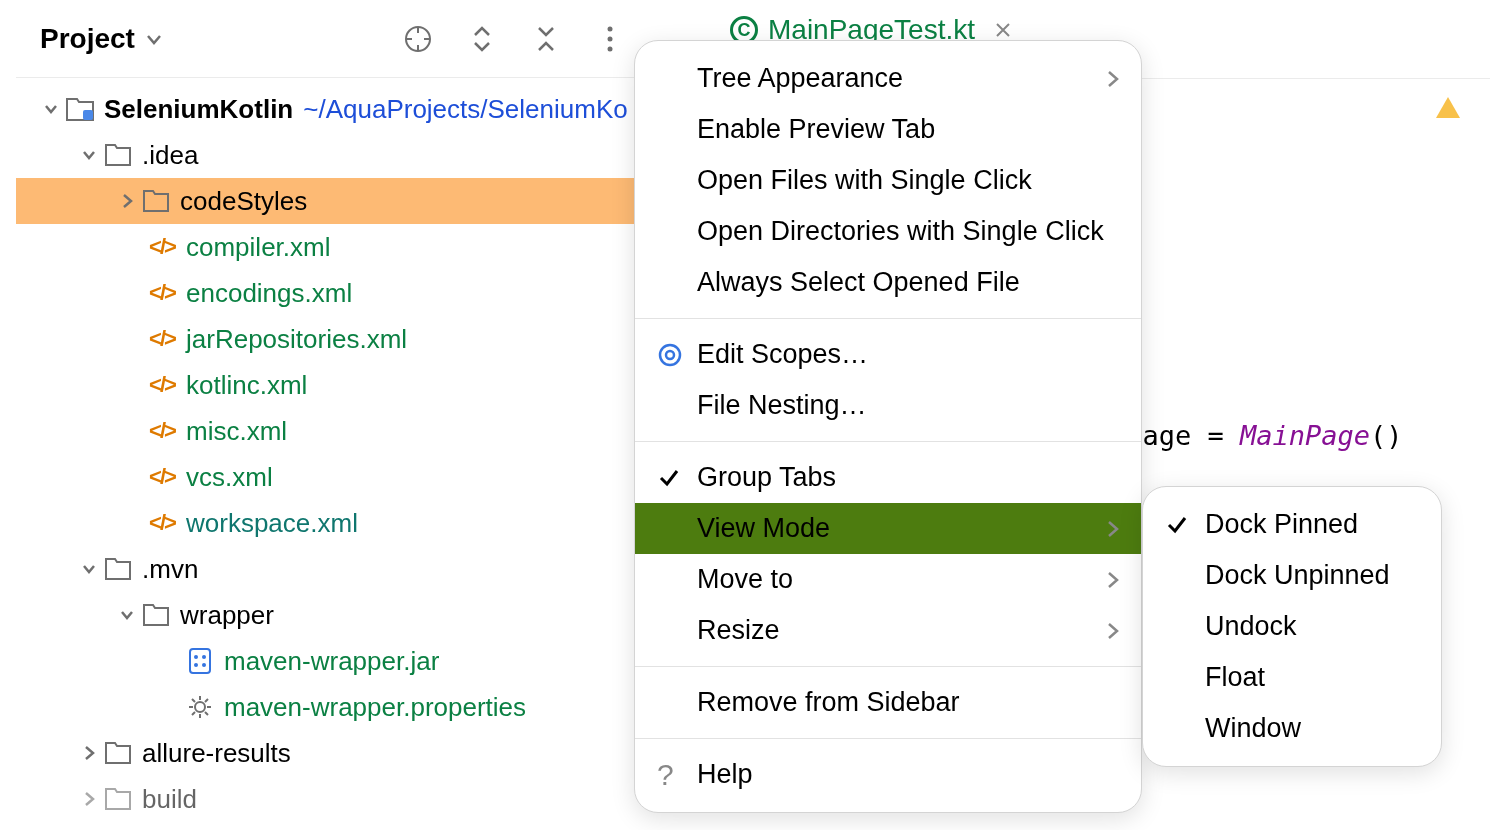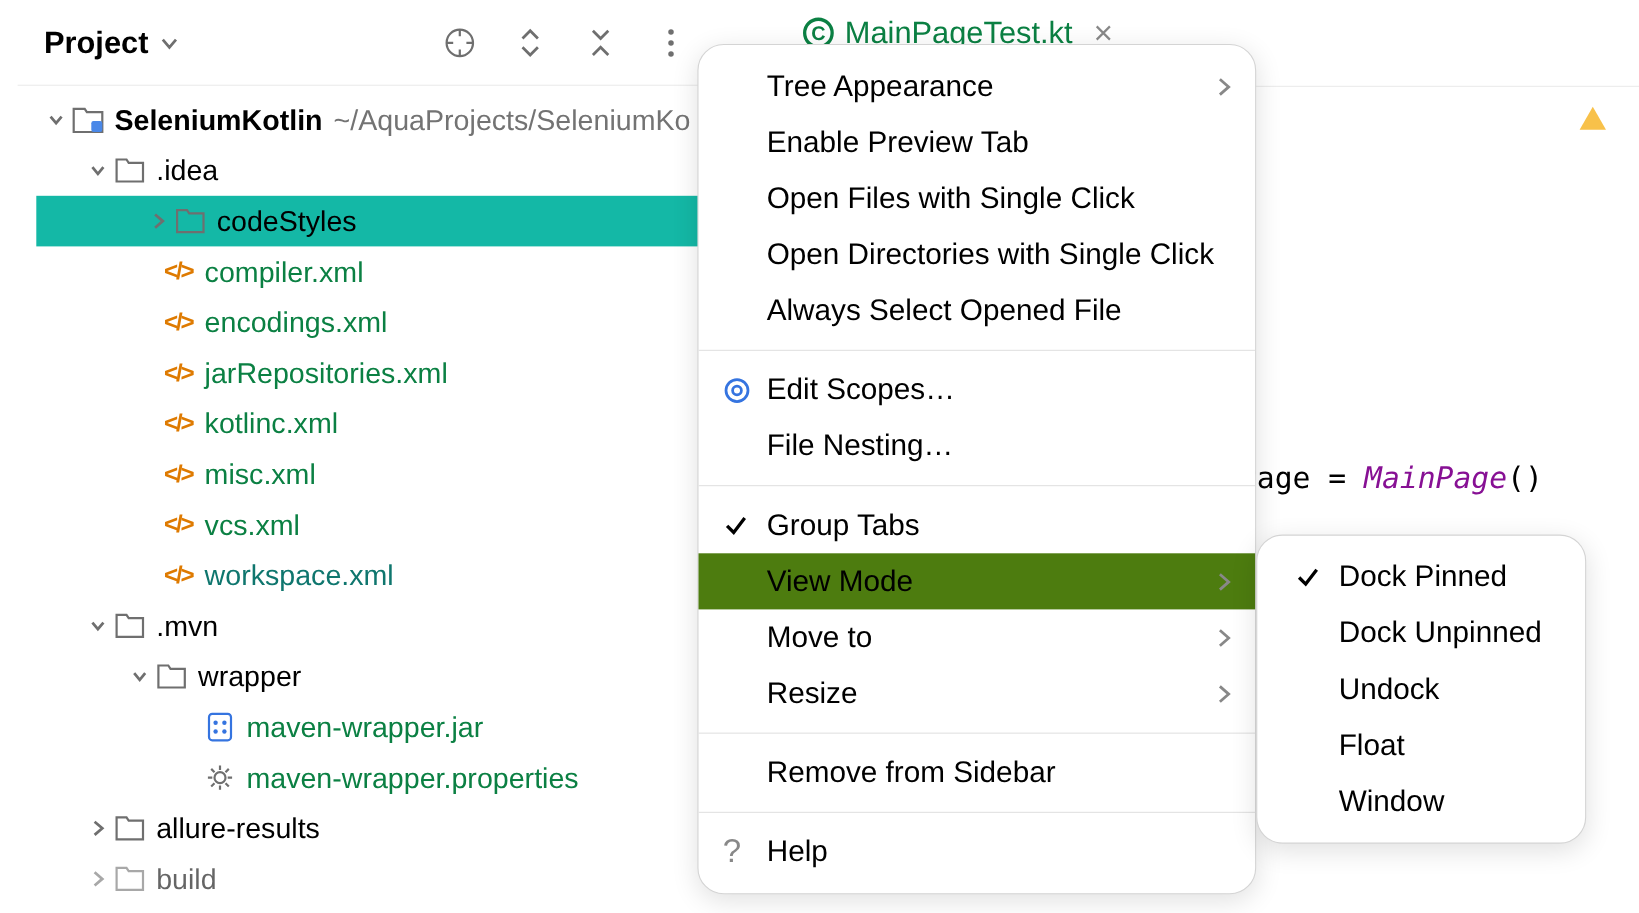--- a/index.html
+++ b/index.html
@@ -42,34 +42,34 @@
   }
 
   
   .tree { padding-top: 8px; font-size: 26px; }
   .tree-row {
     display: flex; align-items: center;
     height: 46px;
     padding-right: 12px;
     white-space: nowrap;
   }
-  .tree-row.selected { background: #14b8a6; margin-left: 17px; }
+  .tree-row.selected { background: #fdba74; }
   .indent { display: inline-block; }
   .arrow { width: 26px; display: inline-flex; justify-content: center; color: #6f6f6f; }
   .node-icon { width: 32px; display: inline-flex; justify-content: center; margin-right: 8px; }
   .folder-ic { color: #6f6f6f; }
   .module-ic { display: inline-flex; }
   .xml-ic {
     color: #de7a00; font-weight: 600; font-size: 22px;
     letter-spacing: -2px;
   }
   .file-green { color: #0b8043; }
   .file-red { color: #0f766e; }
   .proj-name { font-weight: 700; }
-  .proj-path { color: #737373; margin-left: 10px; }
+  .proj-path { color: #1d4ed8; margin-left: 10px; }
   .jar-ic svg, .props-ic svg { display: block; }
 
   
   .editor-area {
     position: absolute;
     left: 690px; top: 0; right: 0; height: 830px;
     background: #fff;
   }
   .editor-tab {
     position: absolute; top: 14px; left: 40px;
@@ -116,21 +116,21 @@
     height: 51px;
     padding: 0 20px 0 22px;
     cursor: default;
   }
   .menu-item.highlight { background: #4d7c0f; }
   .menu-ic { width: 40px; display: inline-flex; justify-content: flex-start; color: #5a5a5a; }
   .menu-label { flex: 1; }
   .menu-sub { color: #888; margin-left: auto; }
   .menu-sep { height: 1px; background: #e2e2e2; margin: 10px 0; }
 
-  .menu-submenu { left: 1142px; top: 486px; width: 300px; padding-left: 12px; }
+  .menu-submenu { left: 1142px; top: 486px; width: 300px; }
 
   svg { display: block; }
 </style>
 </head>
 <body>
 
 <div class="container">
 
   <div class="editor-area">
     <div class="editor-tab">

